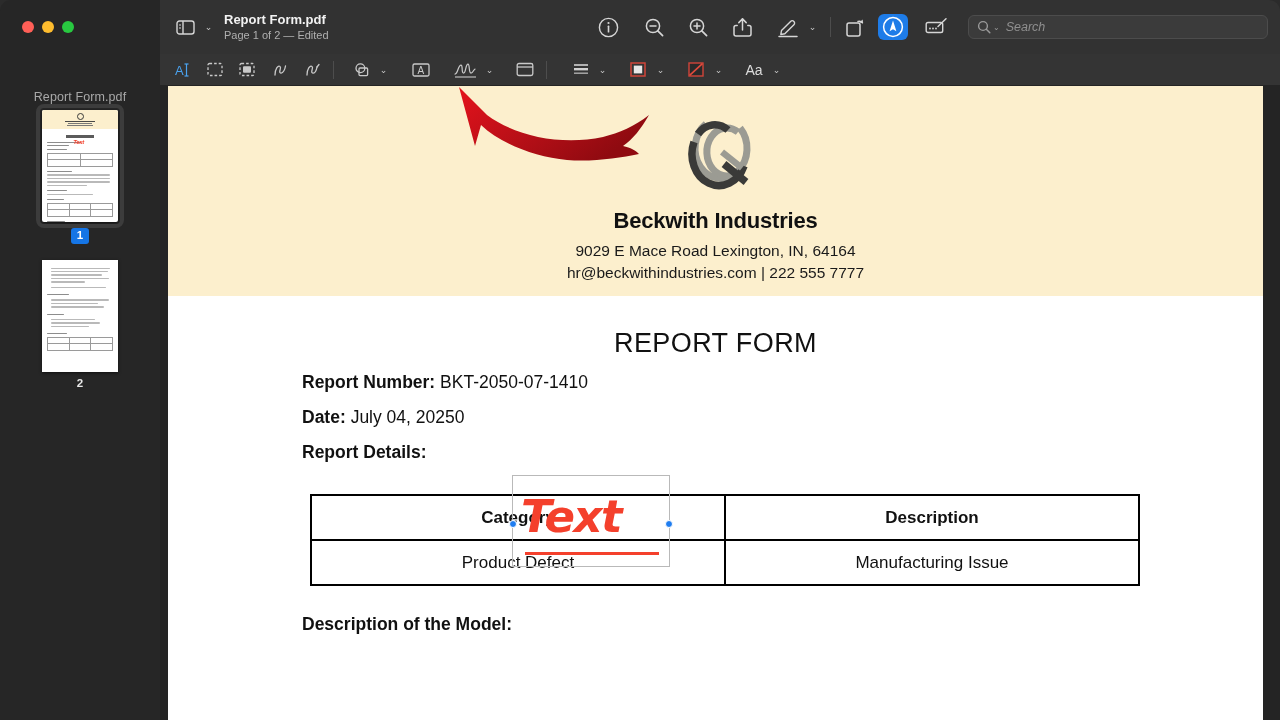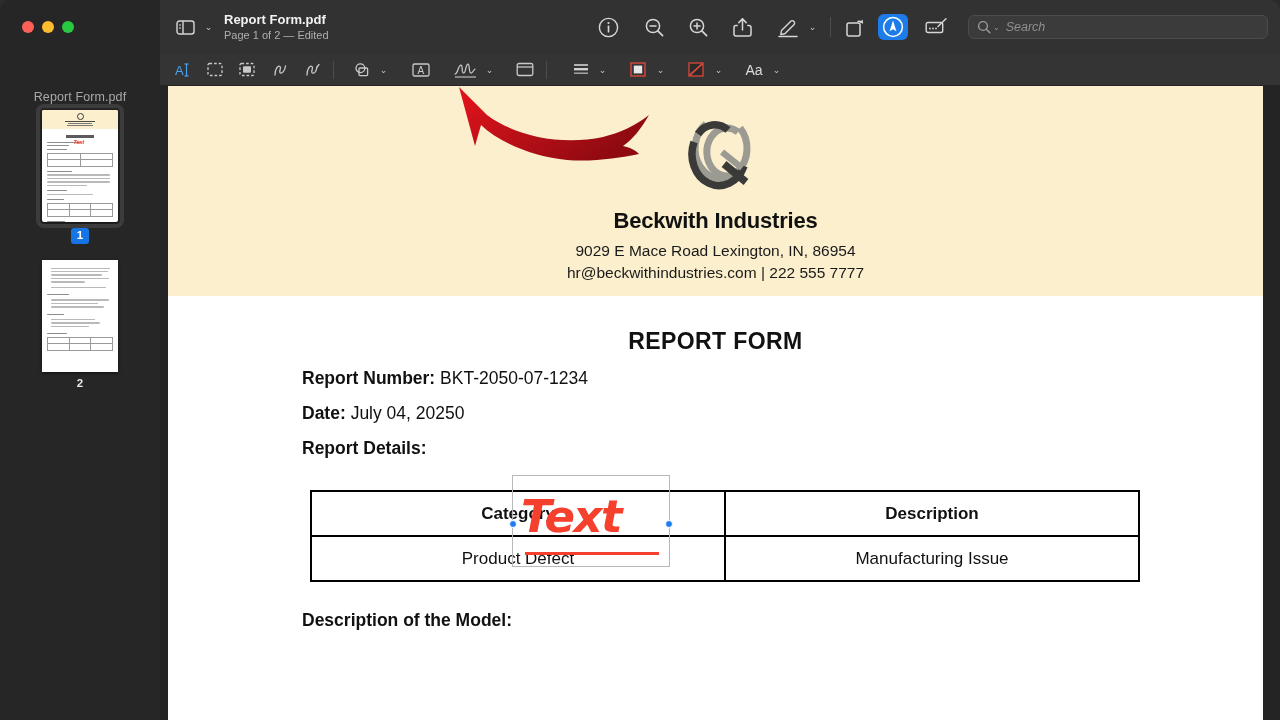--- a/index.html
+++ b/index.html
@@ -105,21 +105,21 @@
     display:flex; flex-direction:column; align-items:center;
   }
   .logo { margin-top:20px; width:96px; height:96px; position:relative; }
   .co-name { font-size:22px; font-weight:800; color:#111; margin-top:6px; letter-spacing:-.2px; }
   .co-addr { font-size:15.5px; color:#1a1a1a; margin-top:8px; }
   .co-contact { font-size:15.5px; color:#1a1a1a; margin-top:4px; }
   .arrow { position:absolute; left:275px; top:-2px; width:215px; height:95px; }
 
   .doc-body { padding:0 134px; position:relative; }
   .form-title {
-    text-align:center; font-size:23px; font-weight:700; color:#111;
+    text-align:center; font-size:27px; font-weight:400; color:#111;
     margin-top:32px; letter-spacing:.4px;
   }
   .field { font-size:17.5px; color:#111; margin-top:11px; line-height:24px; }
   .field:first-of-type { margin-top:38px; }
   .field b { font-weight:700; }
   .tbl {
     width:830px; margin:30px 0 0 8px; border-collapse:collapse; border:2px solid #000;
     table-layout:fixed;
   }
   .tbl th, .tbl td {
@@ -493,31 +493,31 @@
               <path d="M72 22 A26 30 0 1 1 38 18" fill="none" stroke="#9b9b93" stroke-width="7" stroke-linecap="butt"></path>
               <path d="M70 26 A20 24 0 1 0 72 64" fill="none" stroke="#9b9b93" stroke-width="7"></path>
               <path d="M26 36 A24 28 0 1 0 76 60" fill="none" stroke="#3a3a38" stroke-width="7.5" stroke-linecap="butt"></path>
               <path d="M30 28 A22 26 0 0 1 60 24" fill="none" stroke="#3a3a38" stroke-width="7.5"></path>
               <line x1="56" y1="58" x2="78" y2="76" stroke="#3a3a38" stroke-width="7.5" stroke-linecap="butt"></line>
               <line x1="54" y1="46" x2="74" y2="62" stroke="#9b9b93" stroke-width="6.5"></line>
             </svg>
           </div>
 
           <div class="co-name">Beckwith Industries</div>
-          <div class="co-addr">9029 E Mace Road Lexington, IN, 86954</div>
+          <div class="co-addr">9029 E Mace Road Lexington, IN, 64164</div>
           <div class="co-contact">hr@beckwithindustries.com | 222 555 7777</div>
         </div>
 
         <div class="doc-body">
 
           <div class="form-title">REPORT FORM</div>
 
           <div class="field">
             <b>Report Number:</b>
-            <span>BKT-2050-07-1234</span>
+            <span>BKT-2050-07-1410</span>
           </div>
           <div class="field">
             <b>Date:</b>
             <span>July 04, 20250</span>
           </div>
           <div class="field">
             <b>Report Details:</b>
           </div>
 
           <table class="tbl">

